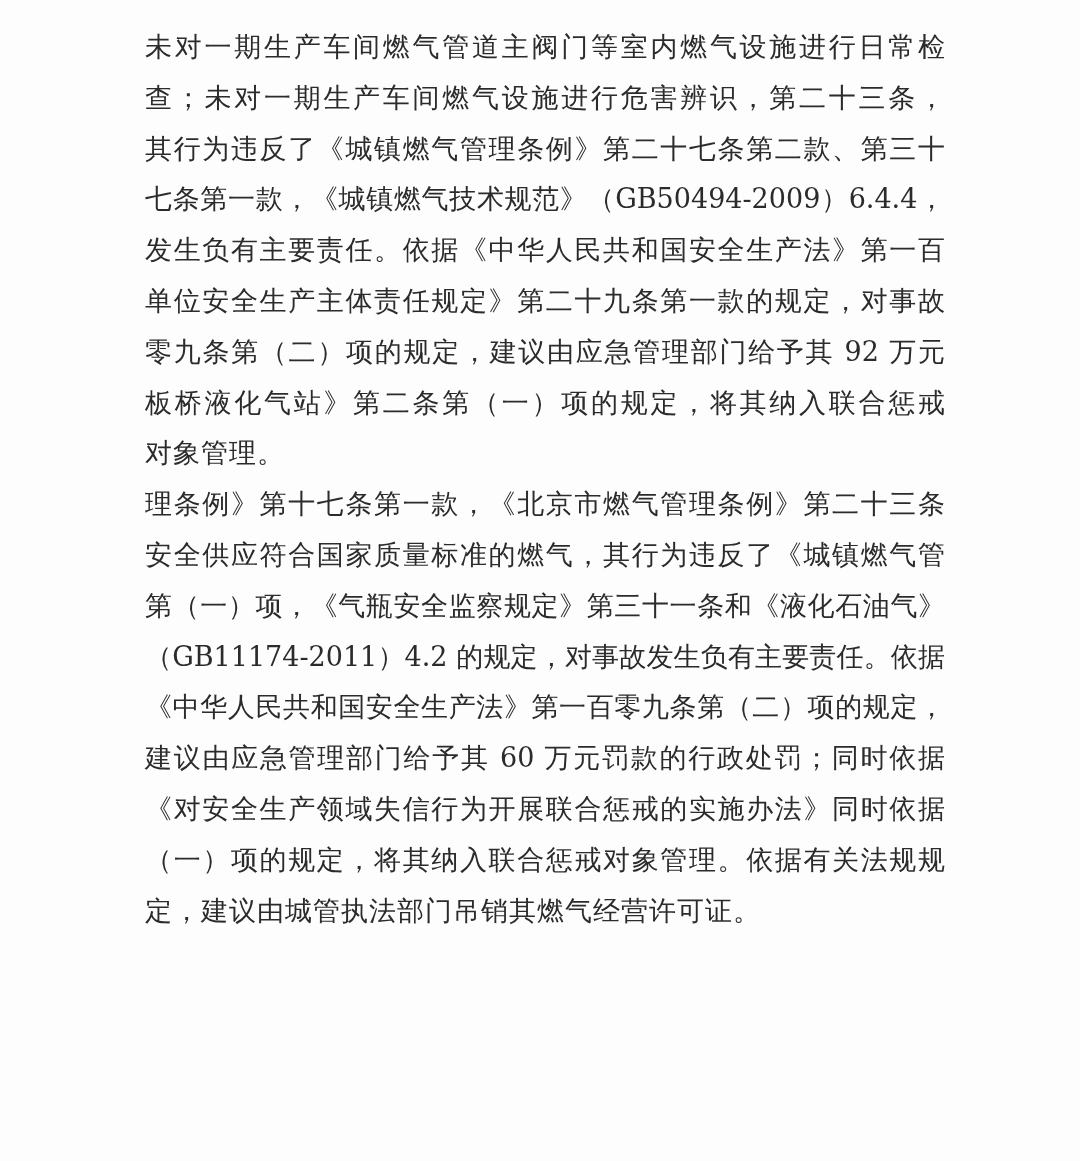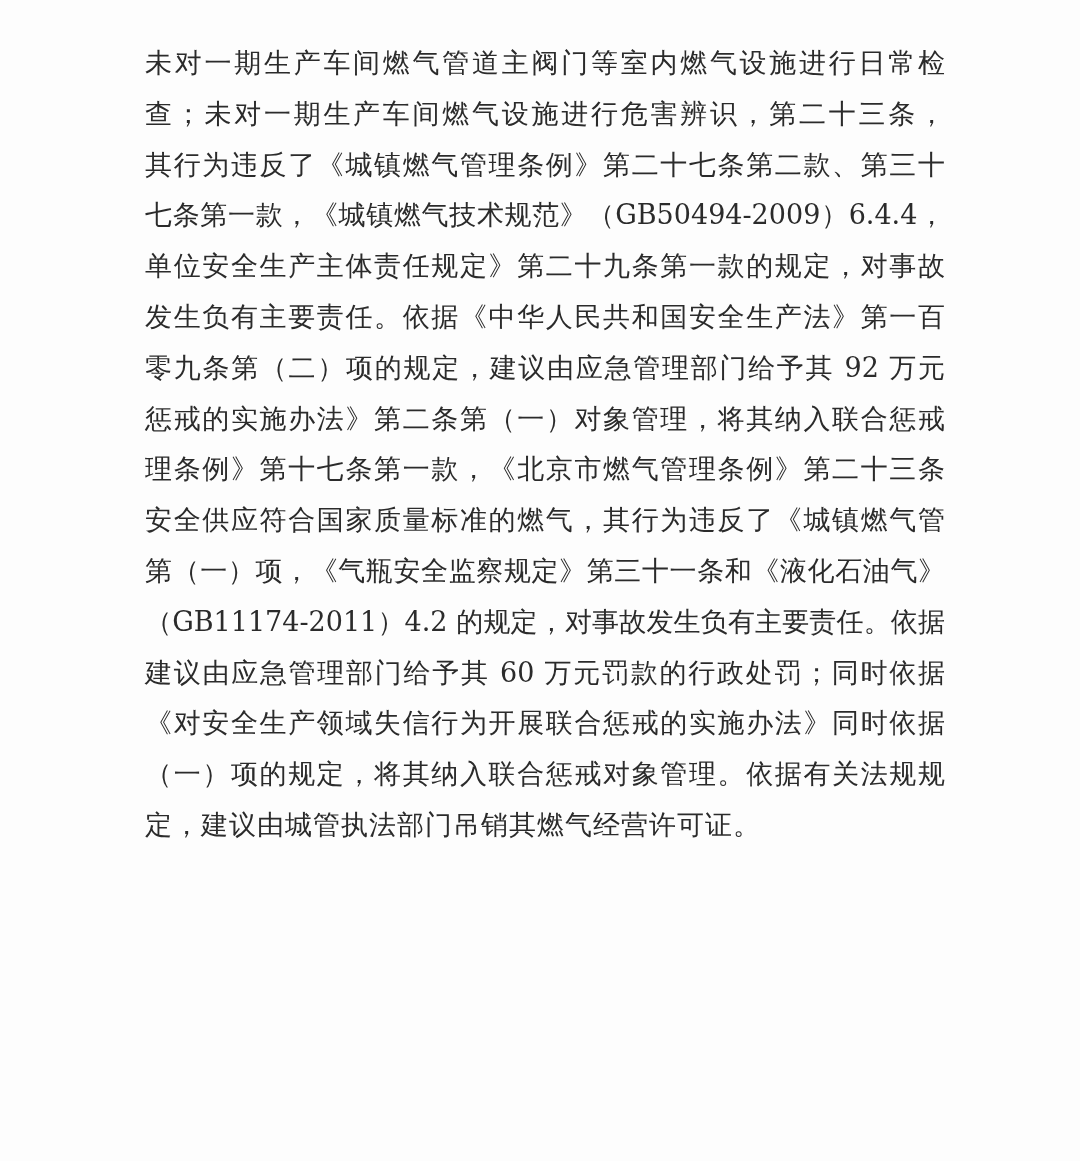--- a/index.html
+++ b/index.html
@@ -9,21 +9,20 @@
   body {
     width: 1080px;
     height: 1161px;
     position: relative;
     overflow: hidden;
     font-family: "DejaVu Serif", "Liberation Serif", serif;
   }
   .page {
     position: absolute;
     inset: 0;
-    margin-top: 16px;
   }
   .content {
     position: absolute;
     left: 145px;
     top: 22px;
     width: 800px;
   }
   .line {
     font-size: 27px;
     line-height: 50.8px;
@@ -43,26 +42,28 @@
 </style>
 </head>
 <body style="background: rgb(253, 253, 253);">
 
 <div class="page">
   <div class="content" style="color: rgb(43, 43, 43);">
       <div class="line j">未对一期生产车间燃气管道主阀门等室内燃气设施进行日常检</div>
       <div class="line j">查；未对一期生产车间燃气设施进行危害辨识，第二十三条，</div>
       <div class="line j">其行为违反了《城镇燃气管理条例》第二十七条第二款、第三十</div>
       <div class="line j">七条第一款，《城镇燃气技术规范》（GB50494-2009）6.4.4，</div>
+      <div class="line j">发生负有主要责任。依据《中华人民共和国安全生产法》第一百</div>
       <div class="line j">单位安全生产主体责任规定》第二十九条第一款的规定，对事故</div>
-      <div class="line j">发生负有主要责任。依据《中华人民共和国安全生产法》第一百</div>
       <div class="line j">零九条第（二）项的规定，建议由应急管理部门给予其 92 万元</div>
-      <div class="line j">惩戒的实施办法》第二条第（一）对象管理，将其纳入联合惩戒</div>
+      <div class="line j">板桥液化气站》第二条第（一）项的规定，将其纳入联合惩戒</div>
+      <div class="line">对象管理。</div>
       <div class="line j">理条例》第十七条第一款，《北京市燃气管理条例》第二十三条</div>
       <div class="line j">安全供应符合国家质量标准的燃气，其行为违反了《城镇燃气管</div>
       <div class="line j">第（一）项，《气瓶安全监察规定》第三十一条和《液化石油气》</div>
       <div class="line j">（GB11174-2011）4.2 的规定，对事故发生负有主要责任。依据</div>
+      <div class="line j">《中华人民共和国安全生产法》第一百零九条第（二）项的规定，</div>
       <div class="line j">建议由应急管理部门给予其 60 万元罚款的行政处罚；同时依据</div>
       <div class="line j">《对安全生产领域失信行为开展联合惩戒的实施办法》同时依据</div>
       <div class="line j">（一）项的规定，将其纳入联合惩戒对象管理。依据有关法规规</div>
       <div class="line">定，建议由城管执法部门吊销其燃气经营许可证。</div>
     </div>
 </div>
 
 </body></html>

